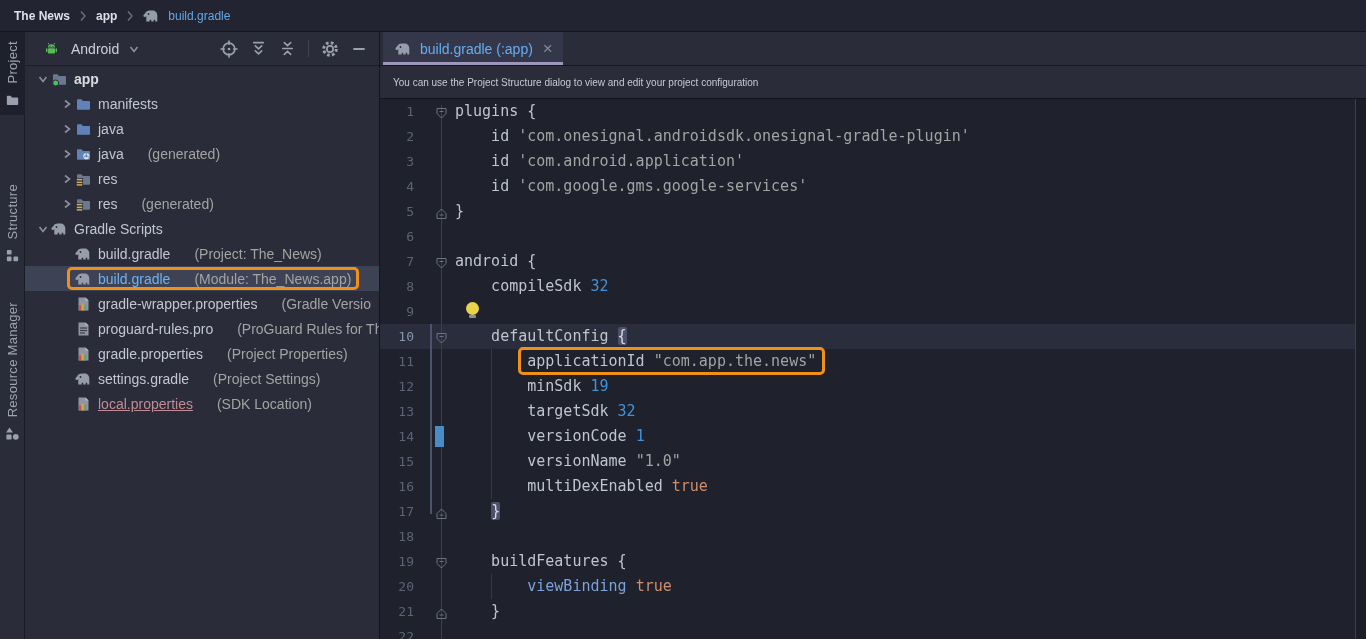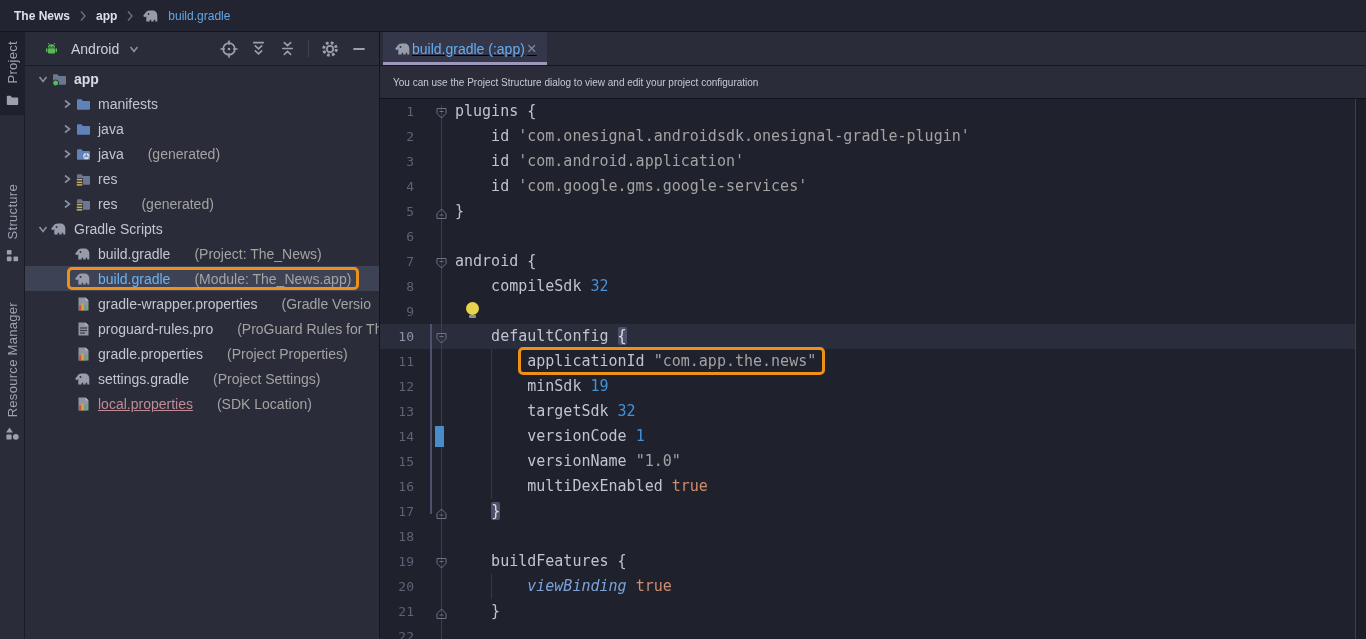--- a/index.html
+++ b/index.html
@@ -38,21 +38,21 @@
   .t-name.bold{font-weight:bold;color:#d8dbe3;}
   .t-name.blue{color:#6cb2f2;}
   .t-name.pink{color:#c08b95;text-decoration:underline;}
   .t-ann{color:#a3a3a3;margin-left:24px;}
   .row-inner{display:inline-flex;align-items:center;position:relative;}
   .row-inner.oboxed::after{content:"";position:absolute;inset:-4px -8px -3px -8px;border:3px solid #EF9119;border-radius:5px;pointer-events:none;}
 
   
   .editor-col{flex:1;display:flex;flex-direction:column;min-width:0;}
   .tabbar{height:34px;flex:none;background:#2a2c39;border-bottom:1px solid #15171f;display:flex;align-items:stretch;padding-left:3px;}
-  .tab{display:flex;align-items:center;padding:0 10px 0 12px;background:#34374a;position:relative;cursor:pointer;text-decoration:underline;}
+  .tab{display:flex;align-items:center;gap:8px;padding:0 10px 0 12px;background:#34374a;position:relative;cursor:pointer;}
   .tab::after{content:"";position:absolute;left:0;right:0;bottom:0;height:3px;background:#9e97bb;}
   .tab-label{font-size:14px;color:#66adf0;}
   .tab-close{color:#848a98;font-size:17px;line-height:1;margin-left:2px;cursor:pointer;}
   .notif{height:33px;flex:none;background:#2a2c39;border-bottom:1px solid #111320;display:flex;align-items:center;padding-left:13px;}
   .notif span{font-size:10px;color:#c6cad4;}
 
   .editor{flex:1;display:flex;min-height:0;background:#1f212d;position:relative;font-family:"DejaVu Sans Mono",monospace;}
   .gutter{width:75px;flex:none;position:relative;}
   .g-row{height:25px;display:flex;align-items:center;}
   .g-row.current{background:#2a2d3c;}
@@ -63,21 +63,21 @@
   .range-line{position:absolute;left:50px;top:225px;height:190px;width:2px;background:#4d5270;}
   .change-block{position:absolute;left:55px;top:327px;height:21px;width:9px;background:#4a8cc7;}
 
   .code{flex:1;position:relative;font-size:15px;overflow:hidden;}
   .cl{height:25px;line-height:25px;white-space:pre;position:relative;}
   .cl.current{background:#2a2d3c;}
   .s-plain{color:#bfc4ce;}
   .s-string{color:#a3a3a3;}
   .s-number{color:#4292D7;}
   .s-keyword{color:#CF8E6D;}
-  .s-property{color:#7BA3D8;font-style:italic;}
+  .s-property{color:#7BA3D8;}
   .s-brace{color:#d9dce6;background:#4c5068;border-radius:2px;}
   .obox{position:relative;}
   .obox::after{content:"";position:absolute;inset:-5px -9px;border:3px solid #EF9119;border-radius:5px;pointer-events:none;}
   .bulb{position:absolute;left:11px;top:203px;width:13px;height:13px;background:#E7D34C;border-radius:50%;}
   .bulb::after{content:"";position:absolute;left:3px;top:13px;width:7px;height:3px;background:#8a8f9a;border-radius:1px;}
   .iguide{position:absolute;width:1px;background:#343847;}
   .ig1{left:36px;top:250px;height:150px;}
   .ig2{left:36px;top:475px;height:25px;}
   .vstrip{width:11px;flex:none;border-left:1px solid #3c3f4e;background:#1b1d27;cursor:pointer;}
 </style>

